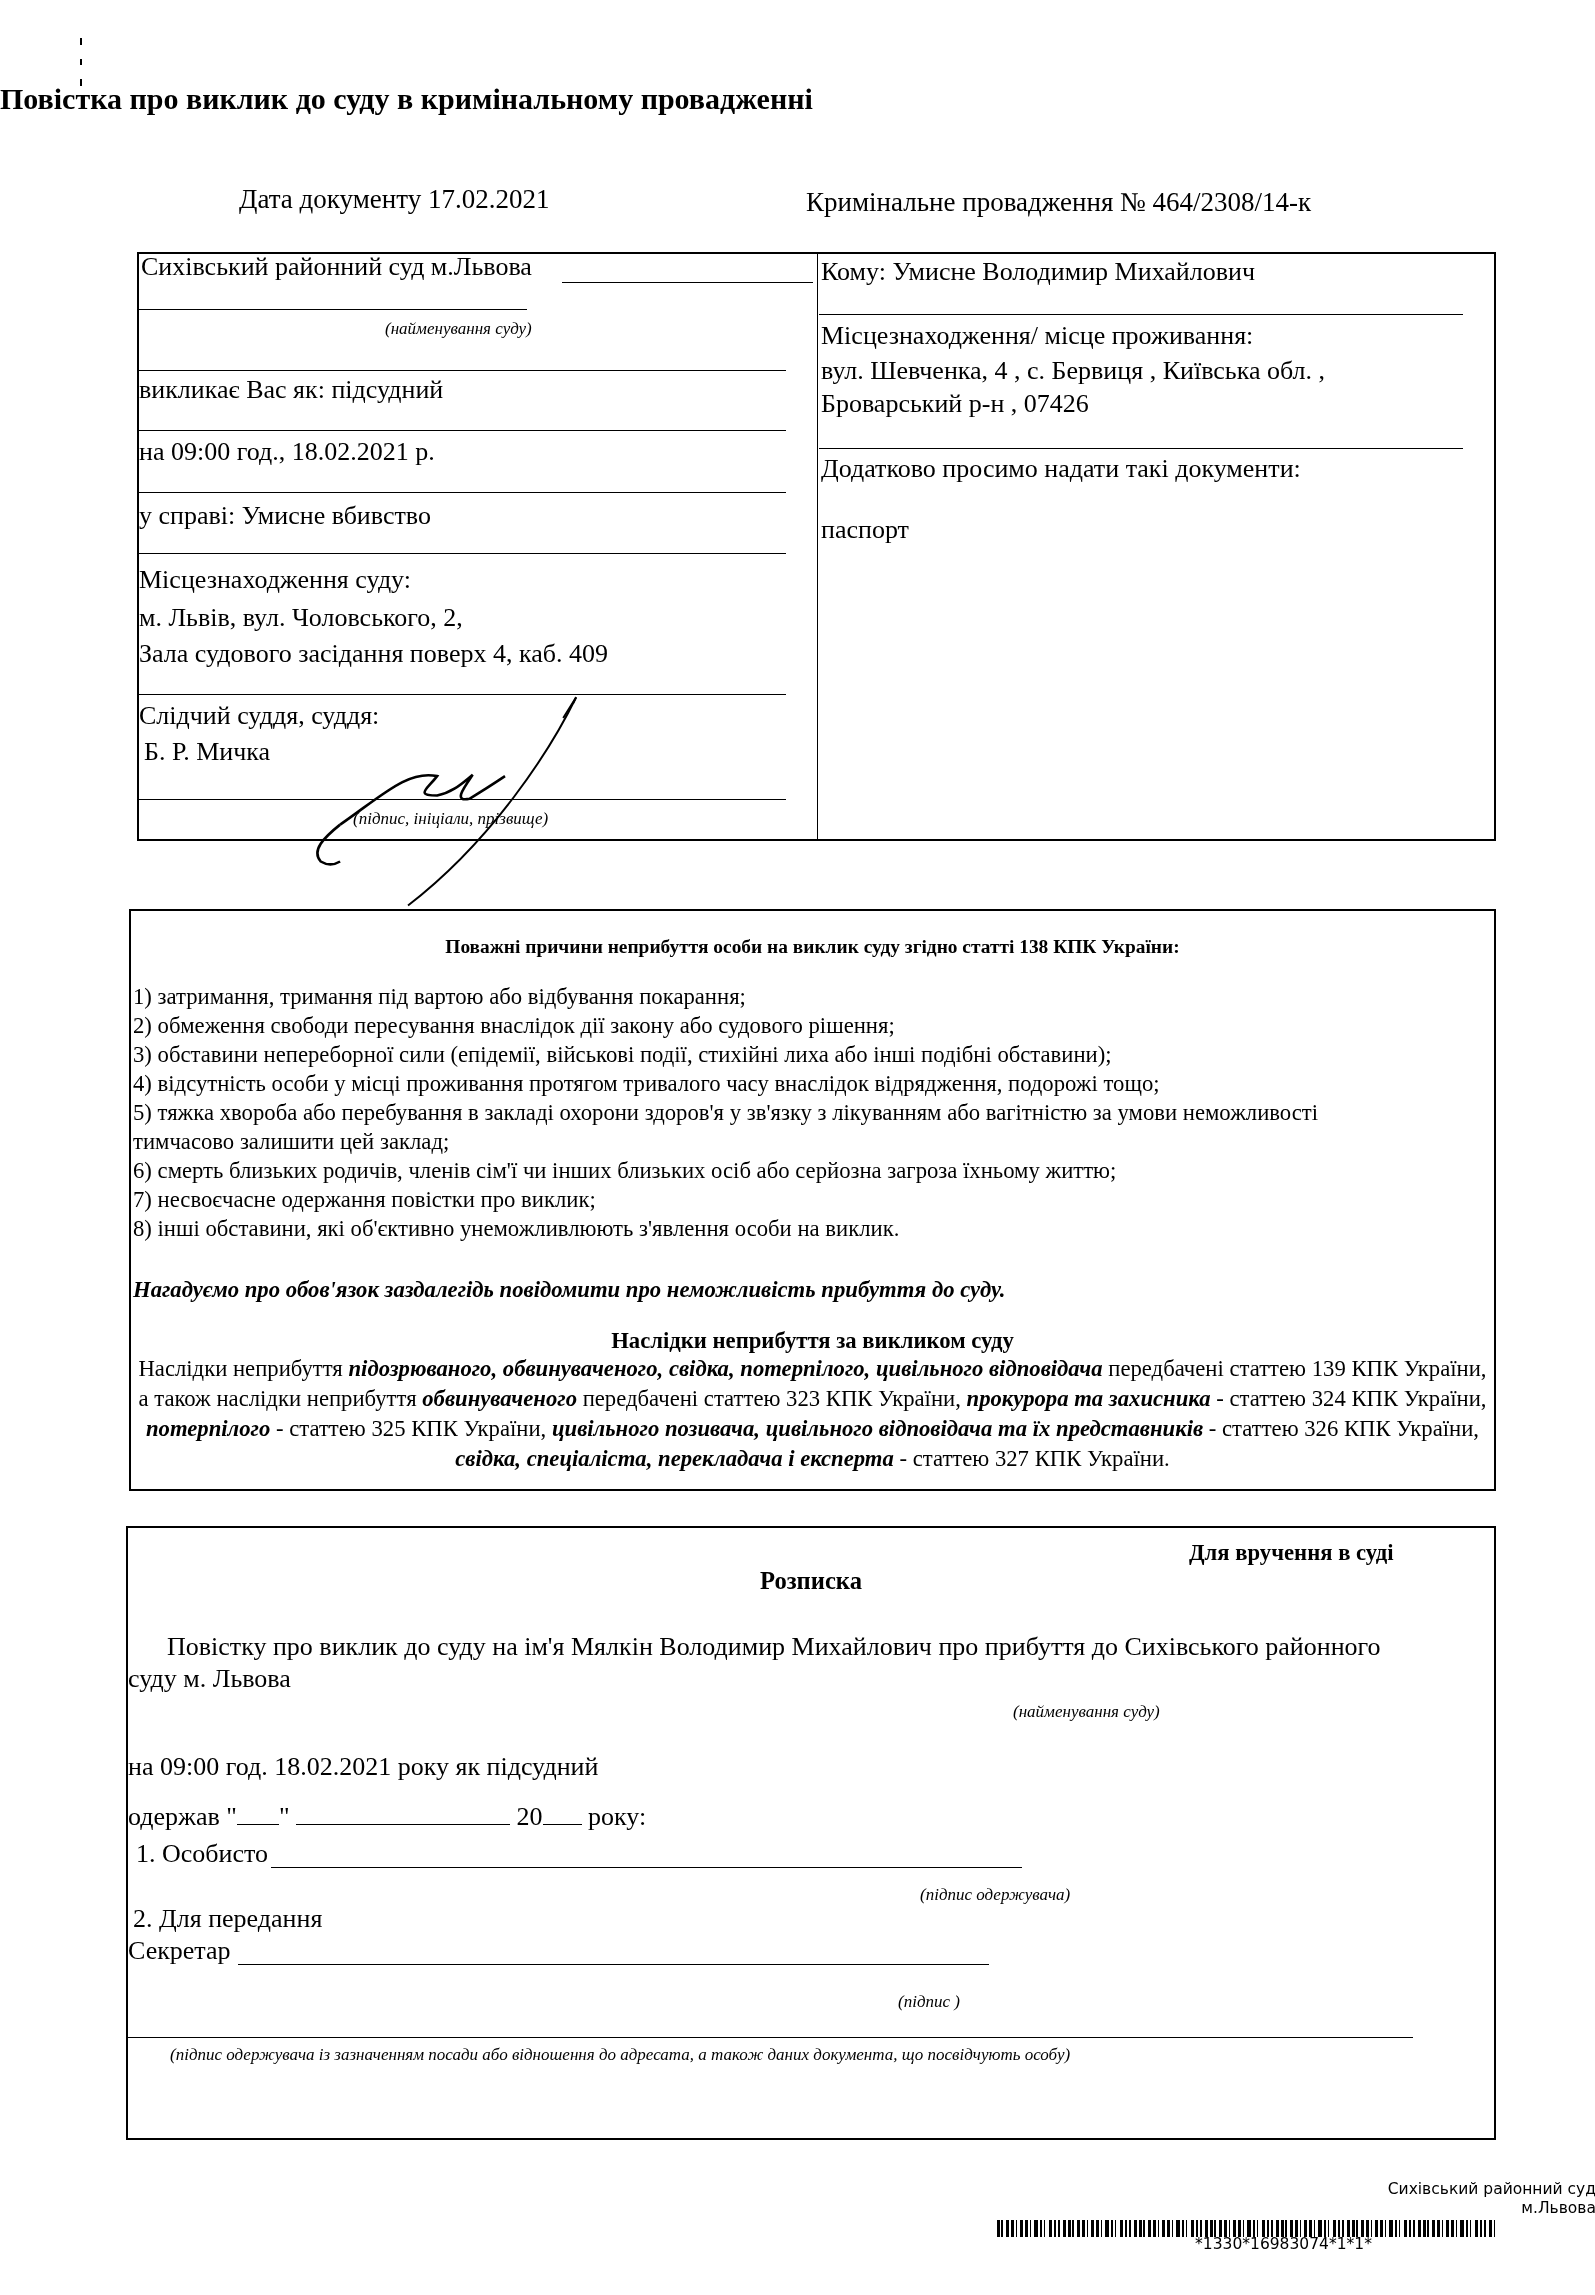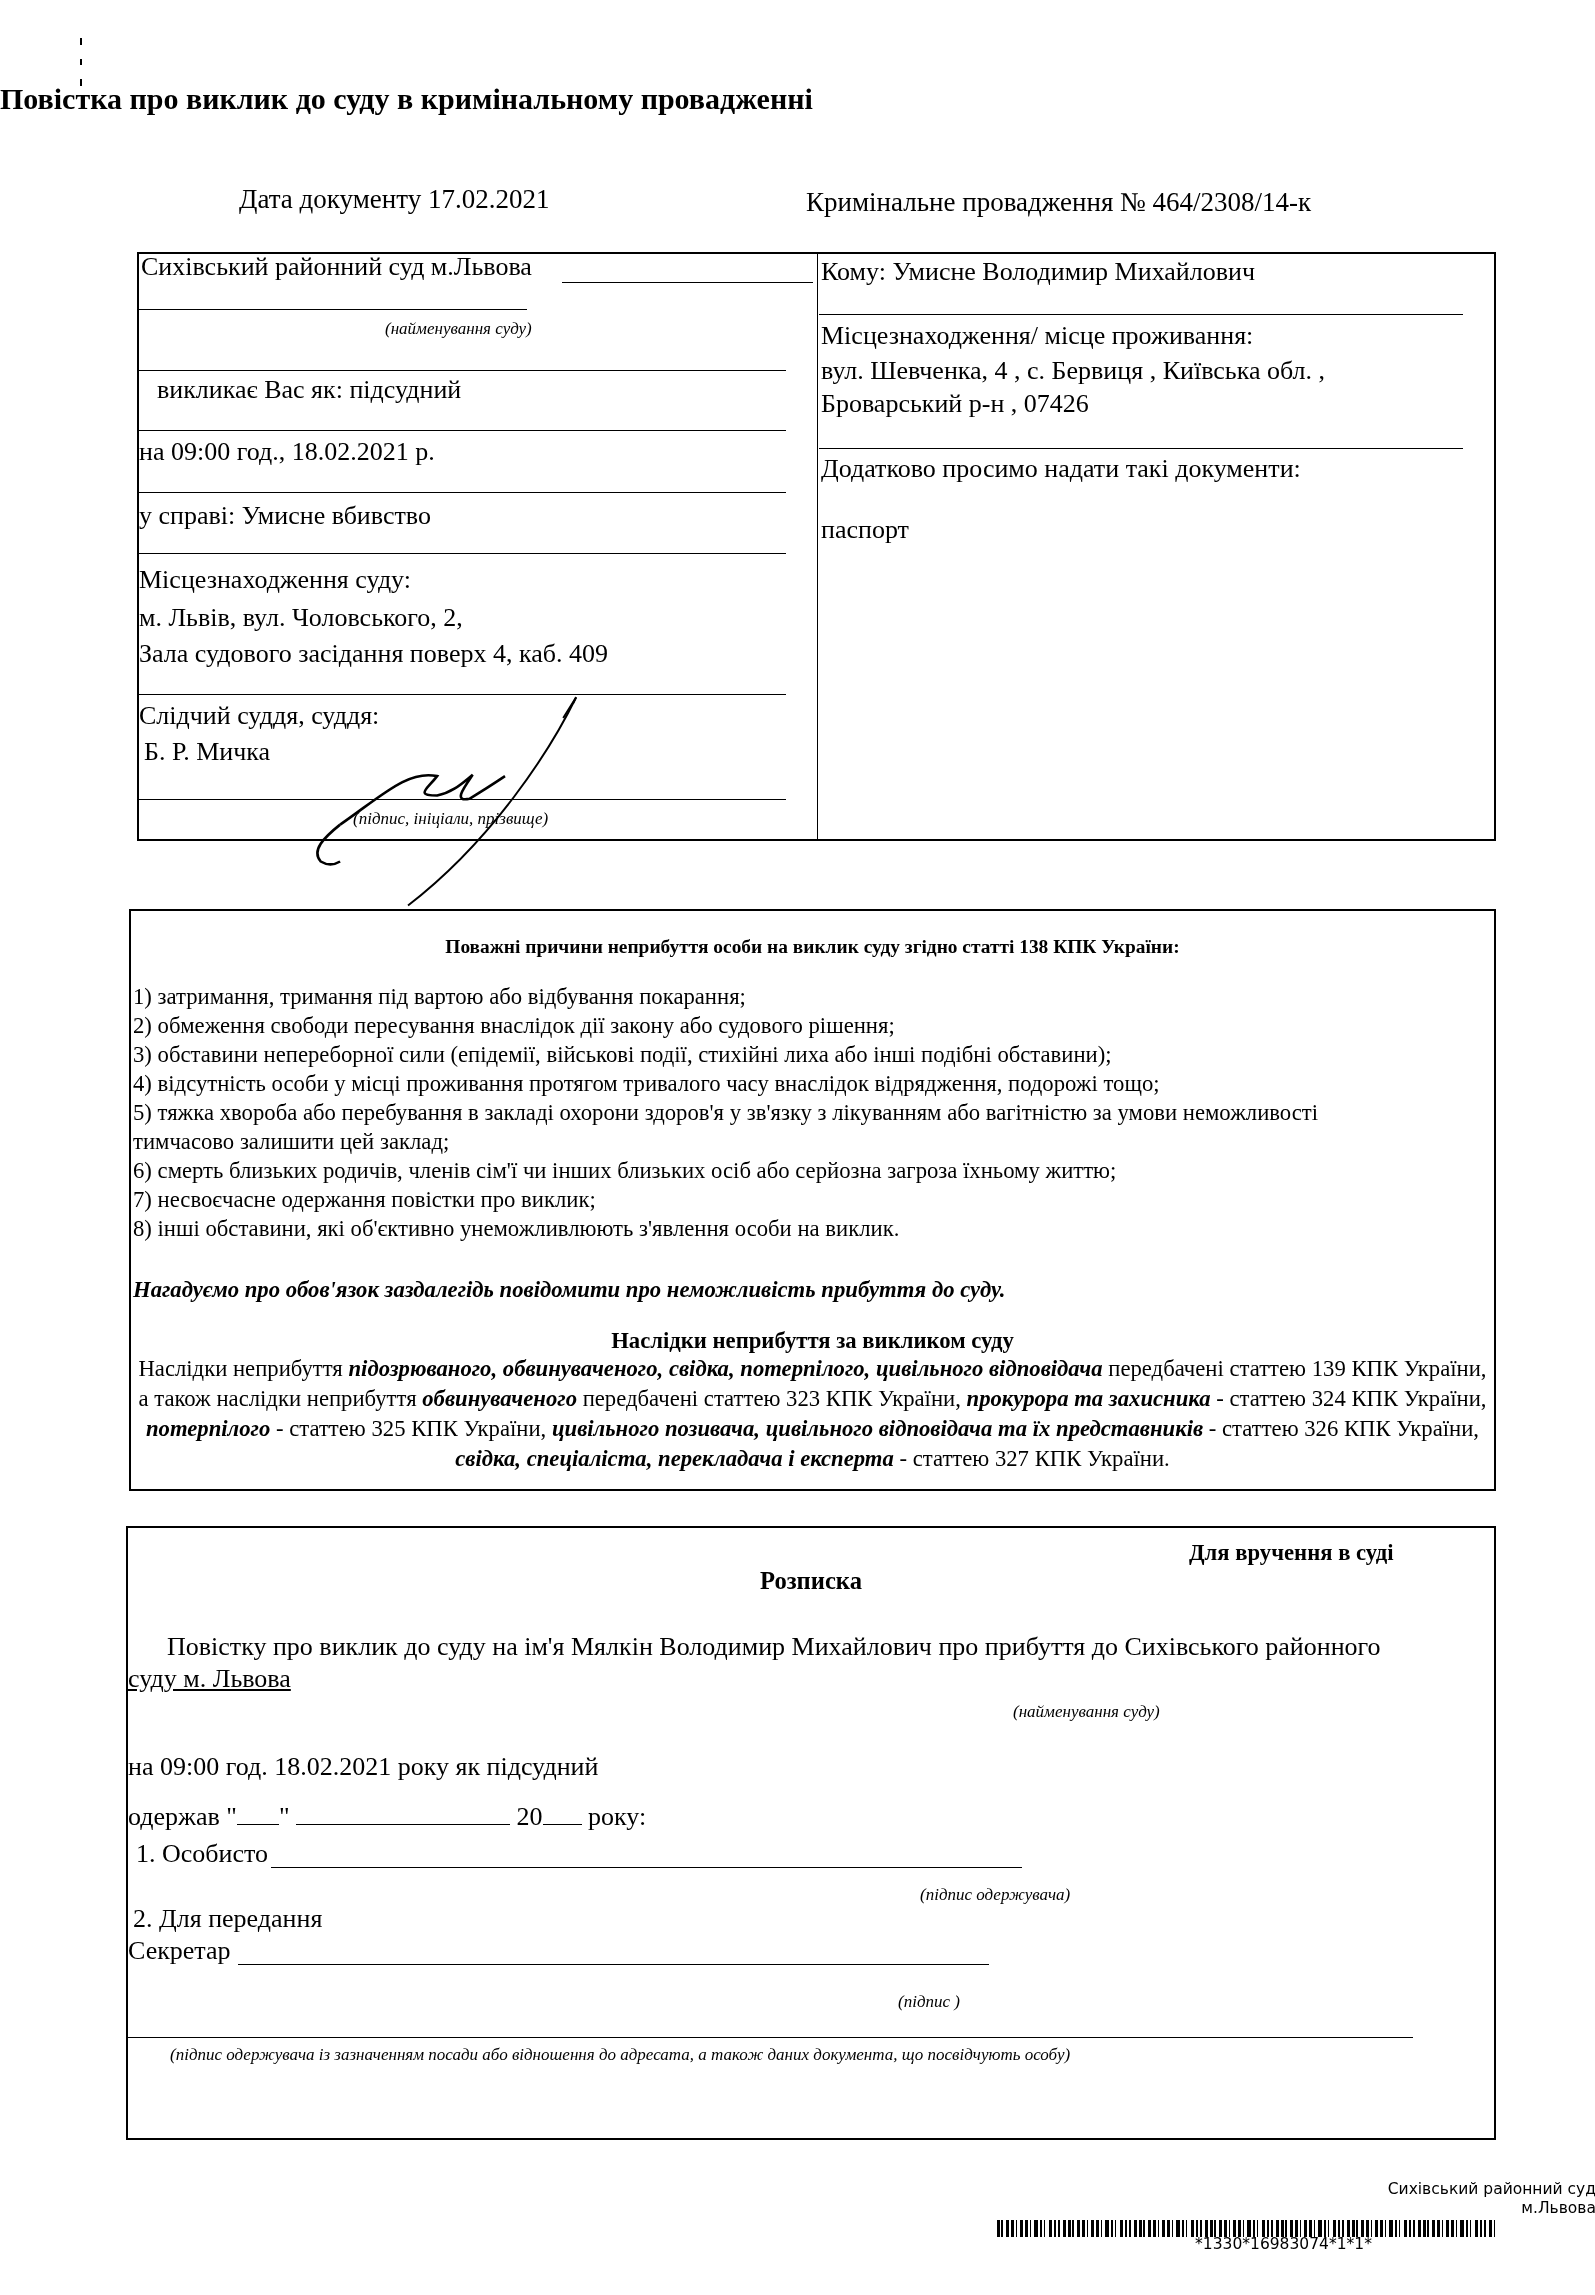--- a/index.html
+++ b/index.html
@@ -36,21 +36,21 @@
 <div class="abs t" style="left:806px; top:186px; font-size:27px;">Кримінальне провадження №  464/2308/14-к</div>
 
 <div class="box" style="left:137px; top:252px; width:1359px; height:589px;"></div>
 <div class="vline" style="left:817px; top:254px; height:586px;"></div>
 
 <div class="abs t" style="left:141px; top:251px;">Сихівський районний суд м.Львова</div>
 <div class="hline" style="left:562px; width:251px; top:282px;"></div>
 <div class="hline" style="left:139px; width:388px; top:309px;"></div>
 <div class="abs t ti" style="left:385px; top:319px;">(найменування суду)</div>
 <div class="hline" style="left:139px; width:647px; top:370px;"></div>
-<div class="abs t" style="left:125px; top:374px;padding-left:32px;">викликає Вас як:  підсудний</div>
+<div class="abs t" style="left:139px; top:374px;">викликає Вас як:  підсудний</div>
 <div class="hline" style="left:139px; width:647px; top:430px;"></div>
 <div class="abs t" style="left:139px; top:436px;">на   09:00 год., 18.02.2021 р.</div>
 <div class="hline" style="left:139px; width:647px; top:492px;"></div>
 <div class="abs t" style="left:139px; top:500px;">у справі:  Умисне вбивство</div>
 <div class="hline" style="left:139px; width:647px; top:553px;"></div>
 <div class="abs t" style="left:139px; top:564px;">Місцезнаходження суду:</div>
 <div class="abs t" style="left:139px; top:602px;">м. Львів, вул. Чоловського, 2,</div>
 <div class="abs t" style="left:139px; top:638px;">Зала судового засідання поверх 4, каб. 409</div>
 <div class="hline" style="left:139px; width:647px; top:694px;"></div>
 <div class="abs t" style="left:139px; top:700px;">Слідчий суддя, суддя:</div>
@@ -90,21 +90,21 @@
 <div class="abs t b" style="left:133px; top:1276px; font-size:22.7px; font-style:italic;">Нагадуємо про обов'язок заздалегідь повідомити про неможливість прибуття до суду.</div>
 <div class="abs t b" style="left:129px; width:1367px; top:1327px; text-align:center; font-size:22.7px;">Наслідки неприбуття за викликом суду</div>
 <div class="abs consq" style="left:136px; width:1353px; top:1354px;">
   <span>Наслідки неприбуття </span><b><i>підозрюваного, обвинуваченого, свідка, потерпілого, цивільного відповідача</i></b><span> передбачені статтею 139 КПК України, а також наслідки неприбуття </span><b><i>обвинуваченого</i></b><span> передбачені статтею 323 КПК України, </span><b><i>прокурора та захисника</i></b><span> - статтею 324 КПК України, </span><b><i>потерпілого</i></b><span> - статтею 325 КПК України, </span><b><i>цивільного позивача, цивільного відповідача та їх представників</i></b><span> - статтею 326 КПК України, </span><b><i>свідка, спеціаліста, перекладача і експерта</i></b><span> - статтею 327  КПК України.</span>
 </div>
 
 <div class="box" style="left:126px; top:1526px; width:1370px; height:614px;"></div>
 <div class="abs t b" style="left:1189px; top:1539px; font-size:22.7px;">Для вручення в суді</div>
 <div class="abs t b" style="left:126px; width:1370px; top:1566px; text-align:center; font-size:24.6px;">Розписка</div>
 <div class="abs t" style="left:167px; top:1631px;">Повістку про виклик до суду на ім'я  Мялкін Володимир Михайлович   про прибуття до   Сихівського районного</div>
-<div class="abs t" style="left:128px; top:1663px;text-decoration:underline;">суду м. Львова</div>
+<div class="abs t" style="left:128px; top:1663px;">суду м. Львова</div>
 <div class="abs t ti" style="left:1013px; top:1702px;">(найменування суду)</div>
 <div class="abs t" style="left:128px; top:1751px;">на 09:00  год.  18.02.2021  року як підсудний</div>
 
 <div class="abs t" style="left:128px; top:1801px;">
   <span>одержав "</span><span style="display:inline-block; width:42px; border-bottom:1.9px solid #000;"></span><span>"</span>
   <span style="display:inline-block; width:214px; border-bottom:1.9px solid #000;"></span>
   <span>20</span><span style="display:inline-block; width:39px; border-bottom:1.9px solid #000;"></span>
   <span>року:</span>
 </div>
 

